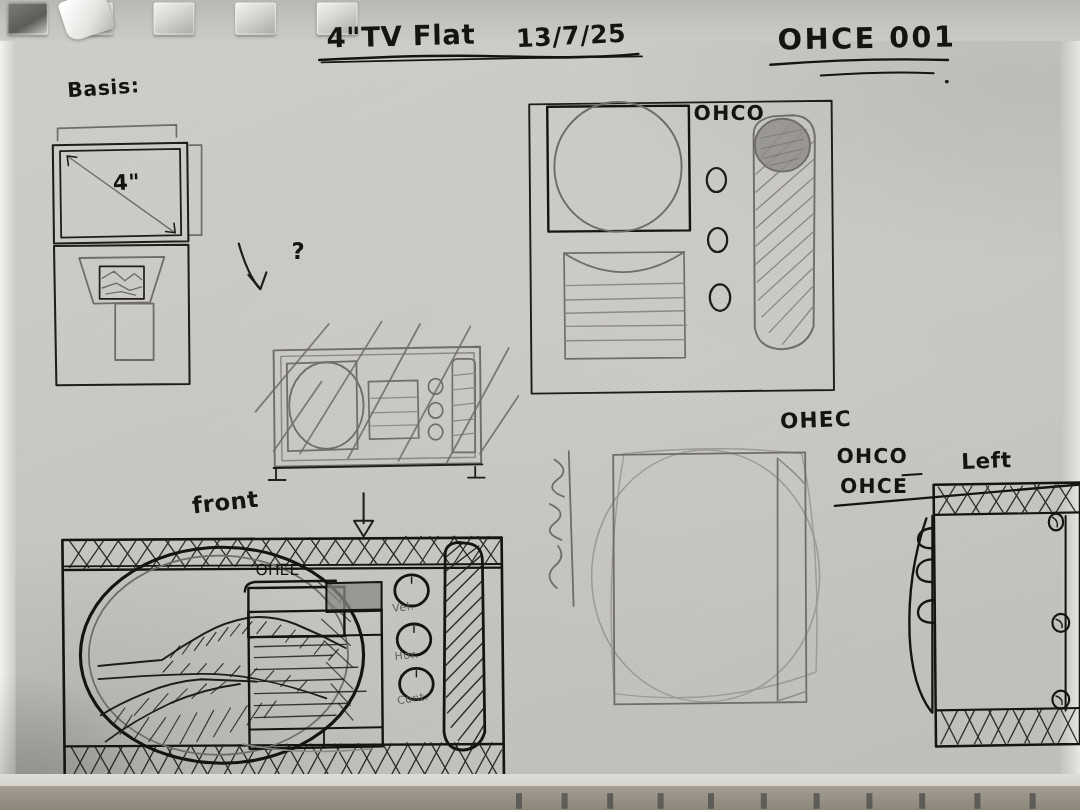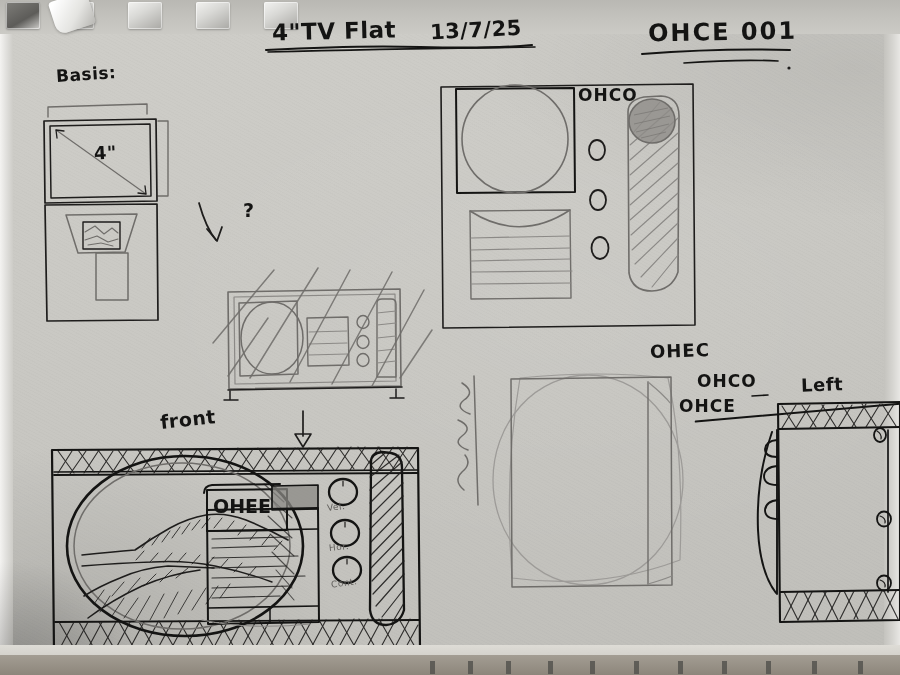--- a/index.html
+++ b/index.html
@@ -229,21 +229,21 @@
       <path d="M634 115 L668 108"></path>
         <path d="M634 124 L670 116"></path>
       <path d="M636 132 L669 124"></path>
         <path d="M641 138 L666 132"></path>
     </g>
   </svg>
   <div class="hw pen" style="left:578px;top:85px;font-size:17px;letter-spacing:1px;">OHCO</div>
 
   <div class="hw pen" style="left:650px;top:340px;font-size:18px;letter-spacing:1px;transform:rotate(-2deg);">OHEC</div>
   <div class="hw pen strike" style="left:697px;top:371px;font-size:17px;letter-spacing:1px;">OHCO</div>
-  <div class="hw pen" style="left:679px;top:396px;font-size:17px;letter-spacing:1px;">OHCE</div>
+  <div class="hw pen" style="left:700px;top:396px;font-size:17px;letter-spacing:1px;">OHCE</div>
   <svg width="900" height="675">
     <path class="ink-b" stroke-width="1.6" d="M752 396 L768 395"></path>
   </svg>
 
   <svg width="900" height="675">
     <ellipse class="pencil-f" stroke-width="1.3" cx="588" cy="480" rx="95" ry="105"></ellipse>
     <path class="pencil-f" stroke-width="1.2" d="M520 378 Q 600 370 668 378 Q 684 450 680 560 Q 600 590 512 578 Q 504 470 520 378"></path>
     <path class="pencil" stroke-width="1.5" d="M511 379 L671 377 L672 585 L512 587 Z"></path>
     <path class="pencil" stroke-width="1.4" d="M648 382 L648 584"></path>
     <path class="pencil-l" stroke-width="1.2" d="M648 382 Q 664 395 671 404"></path>
@@ -470,21 +470,21 @@
         <path d="M373 594 L404 561"></path>
       <path d="M376 606 L404 574"></path>
         <path d="M382 617 L404 589"></path>
         <path d="M392 623 L404 603"></path>
       <path d="M370 477 L399 455"></path>
         <path d="M372 464 L385 453"></path>
     </g>
 
     <path class="pencil-l" stroke-width="1.2" d="M202 620 Q 250 630 310 624"></path>
   </svg>
-  <div class="hw pen" style="left:213px;top:495px;font-size:19px;letter-spacing:0px;font-weight:700;">OHEE</div>
+  <div class="hw pen" style="left:213px;top:468px;font-size:13px;letter-spacing:0px;font-weight:400;">OHEE</div>
   <div class="hw pcl" style="left:327px;top:502px;font-size:9px;transform:rotate(-7deg);">Vel.</div>
   <div class="hw pcl" style="left:329px;top:542px;font-size:9px;transform:rotate(-6deg);">Hor.</div>
   <div class="hw pcl" style="left:331px;top:578px;font-size:9px;transform:rotate(-8deg);">Cont.</div>
 
   <div class="hw pen" style="left:801px;top:374px;font-size:18px;transform:rotate(-2deg);">Left</div>
   <svg width="900" height="675">
 
     <path class="ink-b" stroke-width="2.1" d="M778 404 L900 402 L900 620 L780 622 Z"></path>
 
     <path class="ink-b" stroke-width="1.8" d="M779 429 L900 427"></path>

